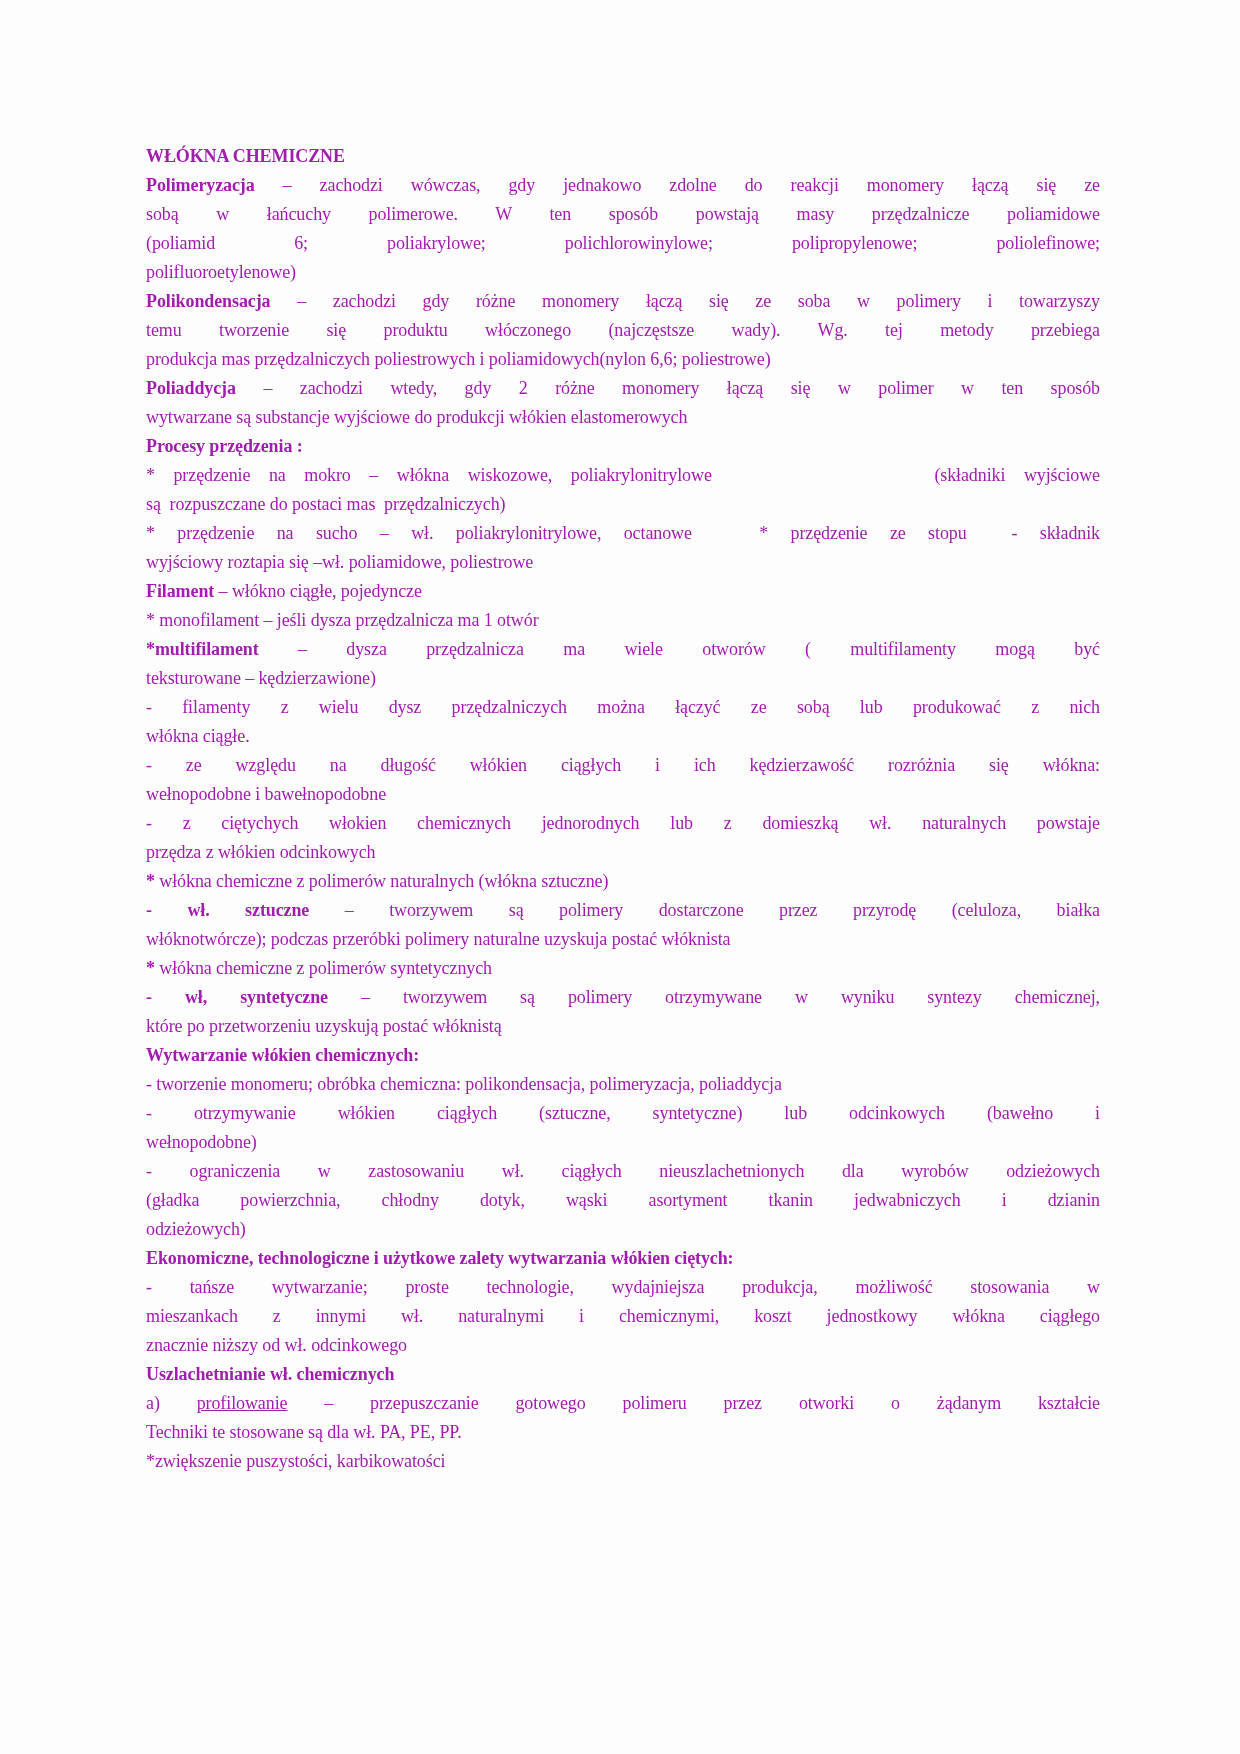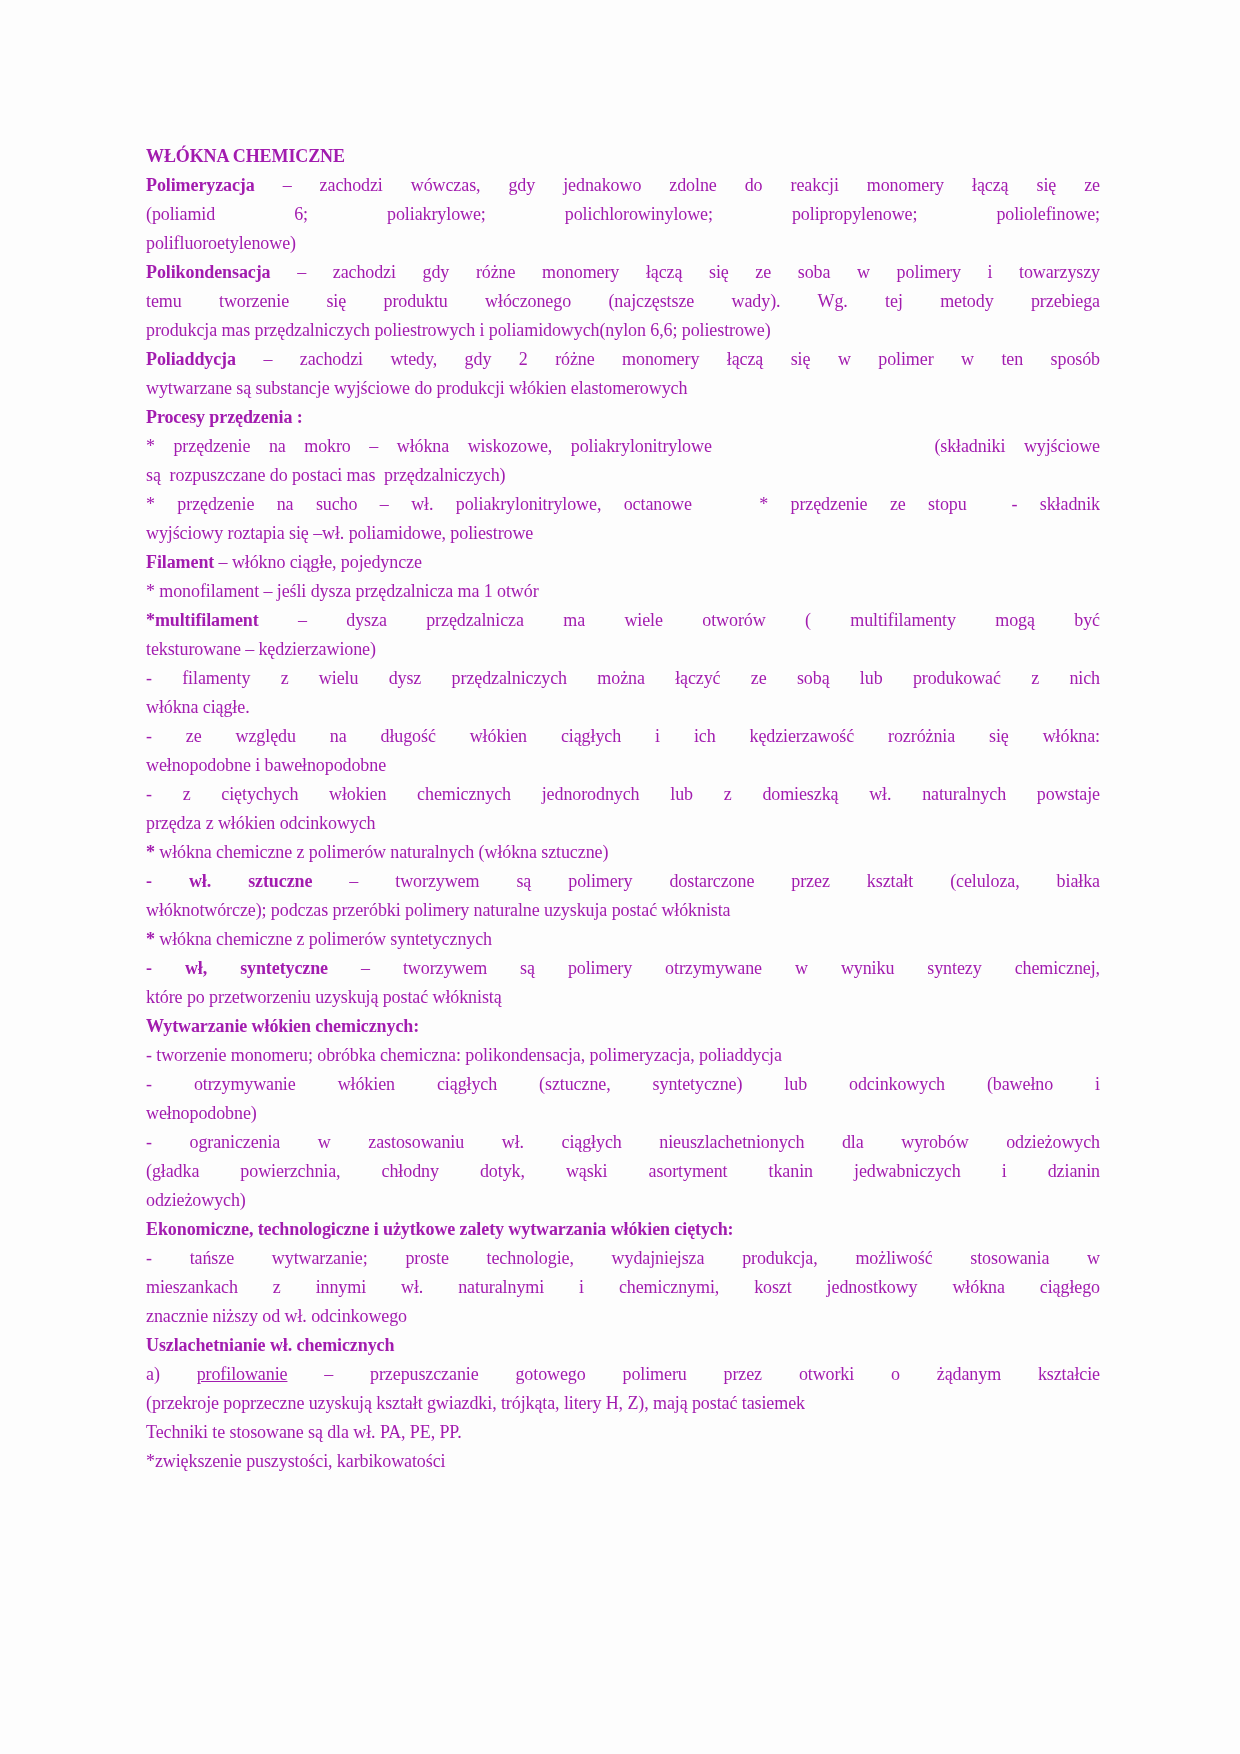--- a/index.html
+++ b/index.html
@@ -23,20 +23,21 @@
   .b{font-weight:bold;}
   .u{text-decoration:underline;}
 </style>
 </head>
 <body>
 
 <div class="page">
   <div class="doc">
       <div class="ln"><span class="b">WŁÓKNA CHEMICZNE</span></div>
       <div class="ln jf"><span class="b">Polimeryzacja</span><span> – zachodzi wówczas, gdy jednakowo zdolne do reakcji monomery łączą się ze</span></div>
+      <div class="ln jf"><span>sobą w łańcuchy polimerowe. W ten sposób powstają masy przędzalnicze poliamidowe</span></div>
       <div class="ln jf"><span>(poliamid 6; poliakrylowe; polichlorowinylowe; polipropylenowe; poliolefinowe;</span></div>
       <div class="ln"><span>polifluoroetylenowe)</span></div>
       <div class="ln jf"><span class="b">Polikondensacja</span><span> – zachodzi gdy różne monomery łączą się ze soba w polimery i towarzyszy</span></div>
       <div class="ln jf"><span>temu tworzenie się produktu włóczonego (najczęstsze wady). Wg. tej metody przebiega</span></div>
       <div class="ln"><span>produkcja mas przędzalniczych poliestrowych i poliamidowych(nylon 6,6; poliestrowe)</span></div>
       <div class="ln jf"><span class="b">Poliaddycja</span><span> – zachodzi wtedy, gdy 2 różne monomery łączą się w polimer w ten sposób</span></div>
       <div class="ln"><span>wytwarzane są substancje wyjściowe do produkcji włókien elastomerowych</span></div>
       <div class="ln"><span class="b">Procesy przędzenia :</span></div>
       <div class="ln jf"><span>* przędzenie na mokro – włókna wiskozowe, poliakrylonitrylowe&nbsp;&nbsp;&nbsp;&nbsp;&nbsp;&nbsp;&nbsp;&nbsp;&nbsp;&nbsp;&nbsp;&nbsp;(składniki wyjściowe</span></div>
       <div class="ln"><span>są&nbsp; rozpuszczane do postaci mas&nbsp; przędzalniczych)</span></div>
@@ -46,35 +47,34 @@
       <div class="ln"><span>* monofilament – jeśli dysza przędzalnicza ma 1 otwór</span></div>
       <div class="ln jf"><span class="b">*multifilament</span><span> – dysza przędzalnicza ma wiele otworów ( multifilamenty mogą być</span></div>
       <div class="ln"><span>teksturowane – kędzierzawione)</span></div>
       <div class="ln jf"><span>- filamenty z wielu dysz przędzalniczych można łączyć ze sobą lub produkować z nich</span></div>
       <div class="ln"><span>włókna ciągłe.</span></div>
       <div class="ln jf"><span>- ze względu na długość włókien ciągłych i ich kędzierzawość rozróżnia się włókna:</span></div>
       <div class="ln"><span>wełnopodobne i bawełnopodobne</span></div>
       <div class="ln jf"><span>- z ciętychych włokien chemicznych jednorodnych lub z domieszką wł. naturalnych powstaje</span></div>
       <div class="ln"><span>przędza z włókien odcinkowych</span></div>
       <div class="ln"><span class="b">* </span><span>włókna chemiczne z polimerów naturalnych (włókna sztuczne)</span></div>
-      <div class="ln jf"><span class="b">- wł. sztuczne</span><span> – tworzywem są polimery dostarczone przez kształt (celuloza, białka</span></div>
+      <div class="ln jf"><span class="b">- wł. sztuczne</span><span> – tworzywem są polimery dostarczone przez przyrodę (celuloza, białka</span></div>
       <div class="ln"><span>włóknotwórcze); podczas przeróbki polimery naturalne uzyskuja postać włóknista</span></div>
       <div class="ln"><span class="b">* </span><span>włókna chemiczne z polimerów syntetycznych</span></div>
       <div class="ln jf"><span class="b">- wł, syntetyczne</span><span> – tworzywem są polimery otrzymywane w wyniku syntezy chemicznej,</span></div>
       <div class="ln"><span>które po przetworzeniu uzyskują postać włóknistą</span></div>
       <div class="ln"><span class="b">Wytwarzanie włókien chemicznych:</span></div>
       <div class="ln"><span>- tworzenie monomeru; obróbka chemiczna: polikondensacja, polimeryzacja, poliaddycja</span></div>
       <div class="ln jf"><span>- otrzymywanie włókien ciągłych (sztuczne, syntetyczne) lub odcinkowych (bawełno i</span></div>
       <div class="ln"><span>wełnopodobne)</span></div>
       <div class="ln jf"><span>- ograniczenia w zastosowaniu wł. ciągłych nieuszlachetnionych dla wyrobów odzieżowych</span></div>
       <div class="ln jf"><span>(gładka powierzchnia, chłodny dotyk, wąski asortyment tkanin jedwabniczych i dzianin</span></div>
       <div class="ln"><span>odzieżowych)</span></div>
       <div class="ln"><span class="b">Ekonomiczne, technologiczne i użytkowe zalety wytwarzania włókien ciętych:</span></div>
       <div class="ln jf"><span>- tańsze wytwarzanie; proste technologie, wydajniejsza produkcja, możliwość stosowania w</span></div>
       <div class="ln jf"><span>mieszankach z innymi wł. naturalnymi i chemicznymi, koszt jednostkowy włókna ciągłego</span></div>
       <div class="ln"><span>znacznie niższy od wł. odcinkowego</span></div>
       <div class="ln"><span class="b">Uszlachetnianie wł. chemicznych</span></div>
       <div class="ln jf"><span>a) </span><span class="u">profilowanie</span><span> – przepuszczanie gotowego polimeru przez otworki o żądanym kształcie</span></div>
-      <div class="ln"><span>(przekroje poprzeczne uzyskują kształt gwiazdki, trójkąta, litery H, Z), mają postać tasiemek</span></div>
       <div class="ln"><span>Techniki te stosowane są dla wł. PA, PE, PP.</span></div>
       <div class="ln"><span>*zwiększenie puszystości, karbikowatości</span></div>
     </div>
 </div>
 
 </body></html>

